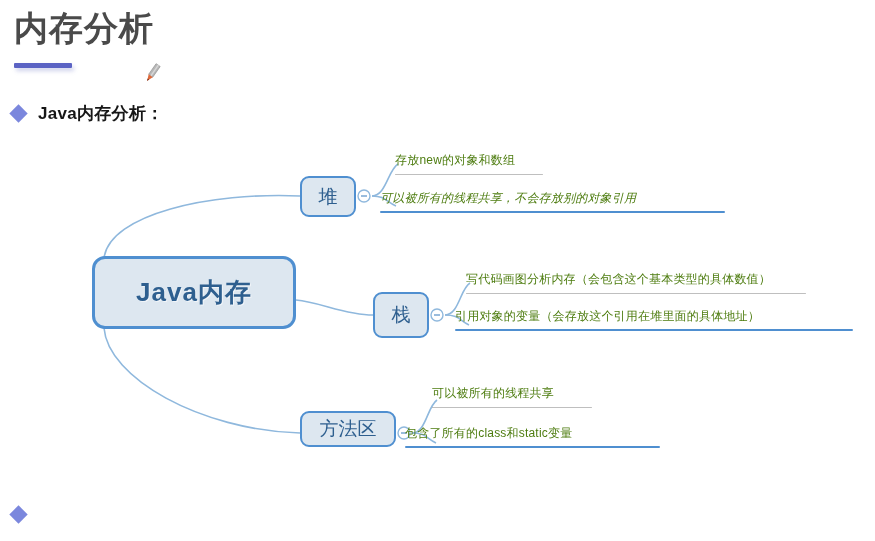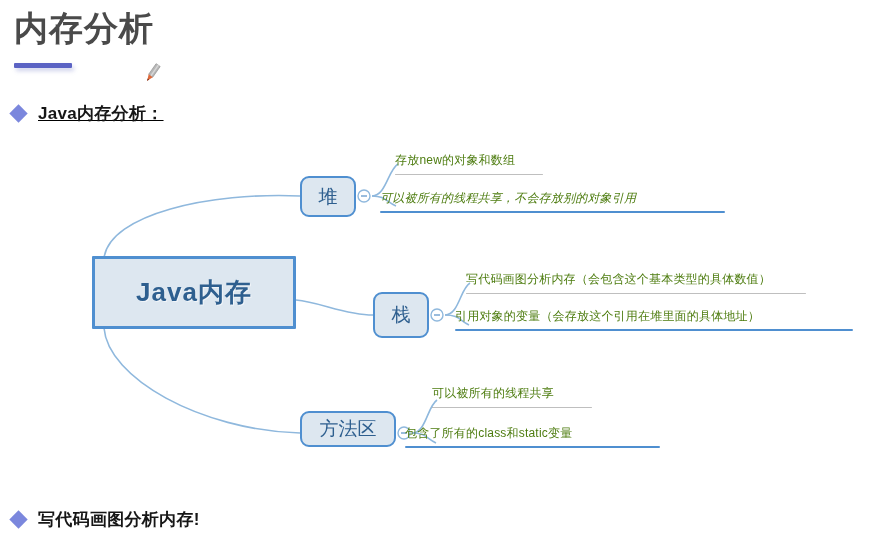--- a/index.html
+++ b/index.html
@@ -61,21 +61,21 @@
     transform: rotate(45deg);
     flex: 0 0 auto;
     margin-right: 13px;
   }
   .bullet-text {
     font-size: 17px;
     font-weight: bold;
     color: #161616;
     letter-spacing: 0.3px;
   }
-  #bullet-top  { left: 12px; top: 102px; text-decoration: underline; }
+  #bullet-top  { left: 12px; top: 102px; }
   #bullet-bottom { left: 12px; top: 508px; }
 
   
   #mindmap {
     position: absolute;
     left: 0;
     top: 130px;
     width: 875px;
     height: 345px;
   }
@@ -94,21 +94,21 @@
     border: 2.5px solid #4f8fd0;
     border-radius: 9px;
     display: flex;
     align-items: center;
     justify-content: center;
     color: #2e5f8f;
     white-space: nowrap;
   }
   .node.root {
     border-width: 3.5px;
-    border-radius: 1px;
+    border-radius: 13px;
     font-size: 26px;
     font-weight: bold;
     letter-spacing: 1px;
     text-shadow: 1px 1px 0 rgba(255,255,255,0.6);
     text-align: right;
   }
   .node.child {
     font-size: 19px;
     font-weight: normal;
     border-width: 2px;
@@ -161,21 +161,20 @@
   </g>
 </svg>
 
 <div class="bullet-row" id="bullet-top">
   <span class="diamond"></span>
   <span class="bullet-text">Java内存分析：</span>
 </div>
 
 <div class="bullet-row" id="bullet-bottom">
   <span class="diamond"></span>
-  <span class="bullet-text">写代码画图分析内存!</span>
 </div>
 
 <div id="mindmap">
 
   <svg id="mindmap-svg" viewBox="0 0 875 345">
     <g fill="none" stroke="#8fb8dd" stroke-width="1.6">
 
       <path d="M104,128 C110,84 210,62 300,66"></path>
 
       <path d="M296,170 C320,172 345,185 373,185"></path>

